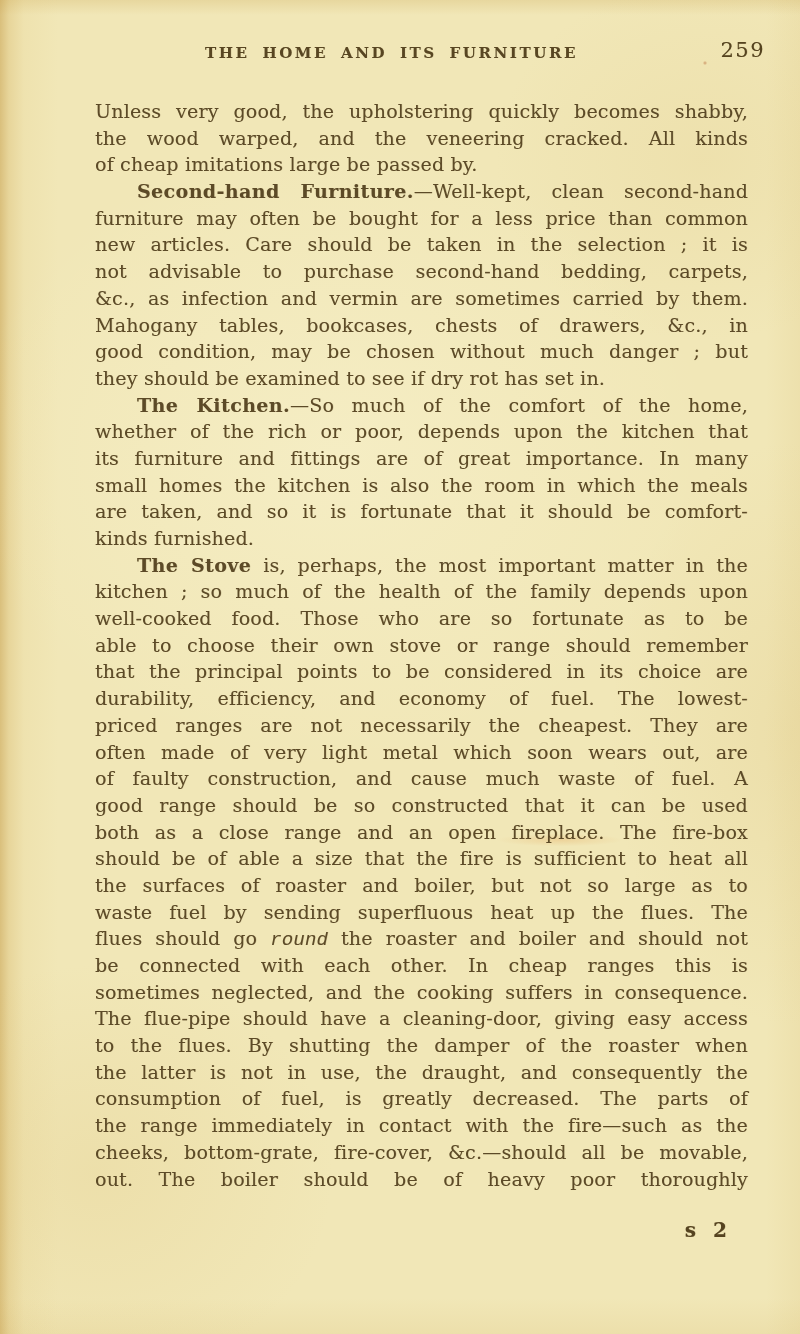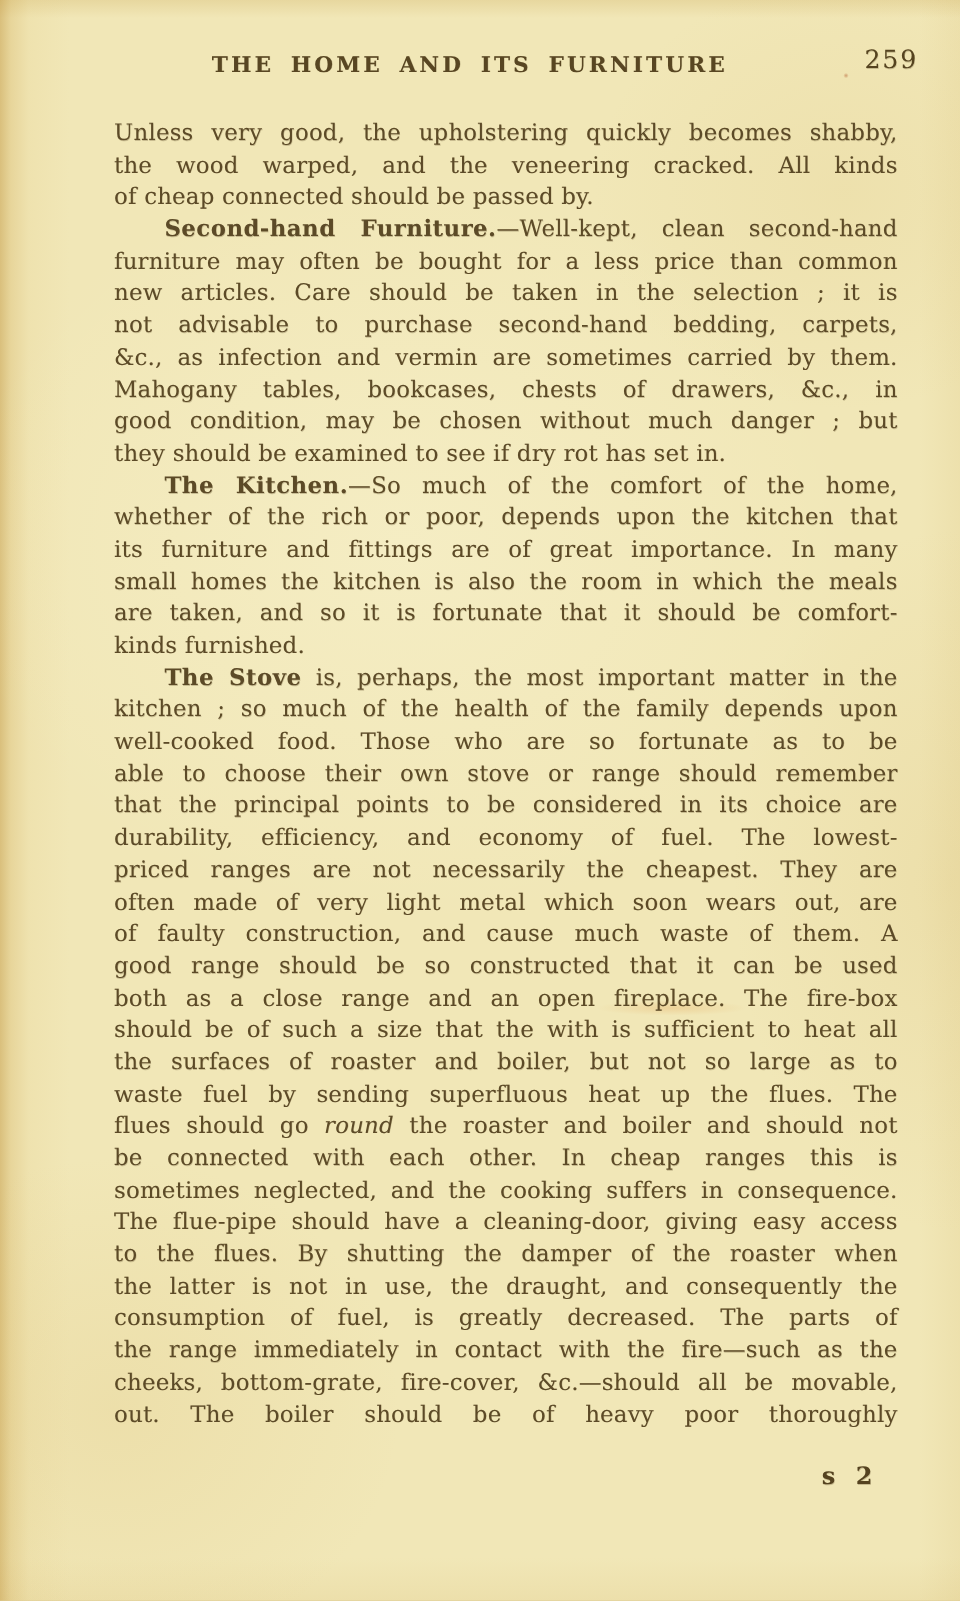--- a/index.html
+++ b/index.html
@@ -22,21 +22,21 @@
       linear-gradient(0deg, rgba(208,176,96,.14) 0px, rgba(208,176,96,0) 36px),
       linear-gradient(270deg, rgba(208,176,96,.12) 0px, rgba(208,176,96,0) 34px);
     font-family: "DejaVu Serif", "Liberation Serif", serif;
     color: #5c4a27;
   }
 
   .pagehead { position: absolute; left: 95px; right: 52px; top: 44px; height: 30px; }
   .running-title {
     text-align: center;
     padding-right: 60px;
-    font-size: 18px;
+    font-size: 15px;
     font-weight: bold;
     letter-spacing: 2.6px;
     word-spacing: 5px;
     color: #584622;
   }
   .page-number {
     position: absolute;
     right: -17px;
     top: -6px;
     font-size: 21px;
@@ -50,21 +50,21 @@
     line-height: 26.7px;
     height: 26.7px;
     text-align: justify;
     text-align-last: justify;
     letter-spacing: 0.2px;
     white-space: normal;
   }
   .line.end { text-align-last: left; }
   .line.indent { text-indent: 42px; }
   .lead { font-weight: bold; letter-spacing: 0.4px; }
-  .ital { font-style: italic; }
+  .ital { font-style: italic; font-family: Liberation Mono, monospace; }
 
   .sig {
     position: absolute;
     right: 68px;
     top: 1218px;
     font-size: 20px;
     font-weight: bold;
     letter-spacing: 5px;
     color: #554320;
   }
@@ -80,21 +80,21 @@
 
   <div class="pagehead">
     <div class="running-title">THE HOME AND ITS FURNITURE</div>
     <div class="page-number">259</div>
   </div>
 
   <div class="textblock">
       <div>
         <div class="line"><span>Unless very good, the upholstering quickly becomes shabby,</span></div>
         <div class="line"><span>the wood warped, and the veneering cracked. All kinds</span></div>
-        <div class="line end"><span>of cheap connected should be passed by.</span></div>
+        <div class="line end"><span>of cheap imitations large be passed by.</span></div>
       </div>
       <div>
         <div class="line indent"><span class="lead">Second-hand Furniture.</span><span>—Well-kept, clean second-hand</span></div>
         <div class="line"><span>furniture may often be bought for a less price than common</span></div>
         <div class="line"><span>new articles. Care should be taken in the selection ; it is</span></div>
         <div class="line"><span>not advisable to purchase second-hand bedding, carpets,</span></div>
         <div class="line"><span>&amp;c., as infection and vermin are sometimes carried by them.</span></div>
         <div class="line"><span>Mahogany tables, bookcases, chests of drawers, &amp;c., in</span></div>
         <div class="line"><span>good condition, may be chosen without much danger ; but</span></div>
         <div class="line end"><span>they should be examined to see if dry rot has set in.</span></div>
@@ -109,24 +109,24 @@
       </div>
       <div>
         <div class="line indent"><span class="lead">The Stove</span><span> is, perhaps, the most important matter in the</span></div>
         <div class="line"><span>kitchen ; so much of the health of the family depends upon</span></div>
         <div class="line"><span>well-cooked food. Those who are so fortunate as to be</span></div>
         <div class="line"><span>able to choose their own stove or range should remember</span></div>
         <div class="line"><span>that the principal points to be considered in its choice are</span></div>
         <div class="line"><span>durability, efficiency, and economy of fuel. The lowest-</span></div>
         <div class="line"><span>priced ranges are not necessarily the cheapest. They are</span></div>
         <div class="line"><span>often made of very light metal which soon wears out, are</span></div>
-        <div class="line"><span>of faulty construction, and cause much waste of them. A</span></div>
+        <div class="line"><span>of faulty construction, and cause much waste of fuel. A</span></div>
         <div class="line"><span>good range should be so constructed that it can be used</span></div>
         <div class="line"><span>both as a close range and an open fireplace. The fire-box</span></div>
-        <div class="line"><span>should be of such a size that the with is sufficient to heat all</span></div>
+        <div class="line"><span>should be of able a size that the fire is sufficient to heat all</span></div>
         <div class="line"><span>the surfaces of roaster and boiler, but not so large as to</span></div>
         <div class="line"><span>waste fuel by sending superfluous heat up the flues. The</span></div>
         <div class="line"><span>flues should go </span><span class="ital">round</span><span> the roaster and boiler and should not</span></div>
         <div class="line"><span>be connected with each other. In cheap ranges this is</span></div>
         <div class="line"><span>sometimes neglected, and the cooking suffers in consequence.</span></div>
         <div class="line"><span>The flue-pipe should have a cleaning-door, giving easy access</span></div>
         <div class="line"><span>to the flues. By shutting the damper of the roaster when</span></div>
         <div class="line"><span>the latter is not in use, the draught, and consequently the</span></div>
         <div class="line"><span>consumption of fuel, is greatly decreased. The parts of</span></div>
         <div class="line"><span>the range immediately in contact with the fire—such as the</span></div>

